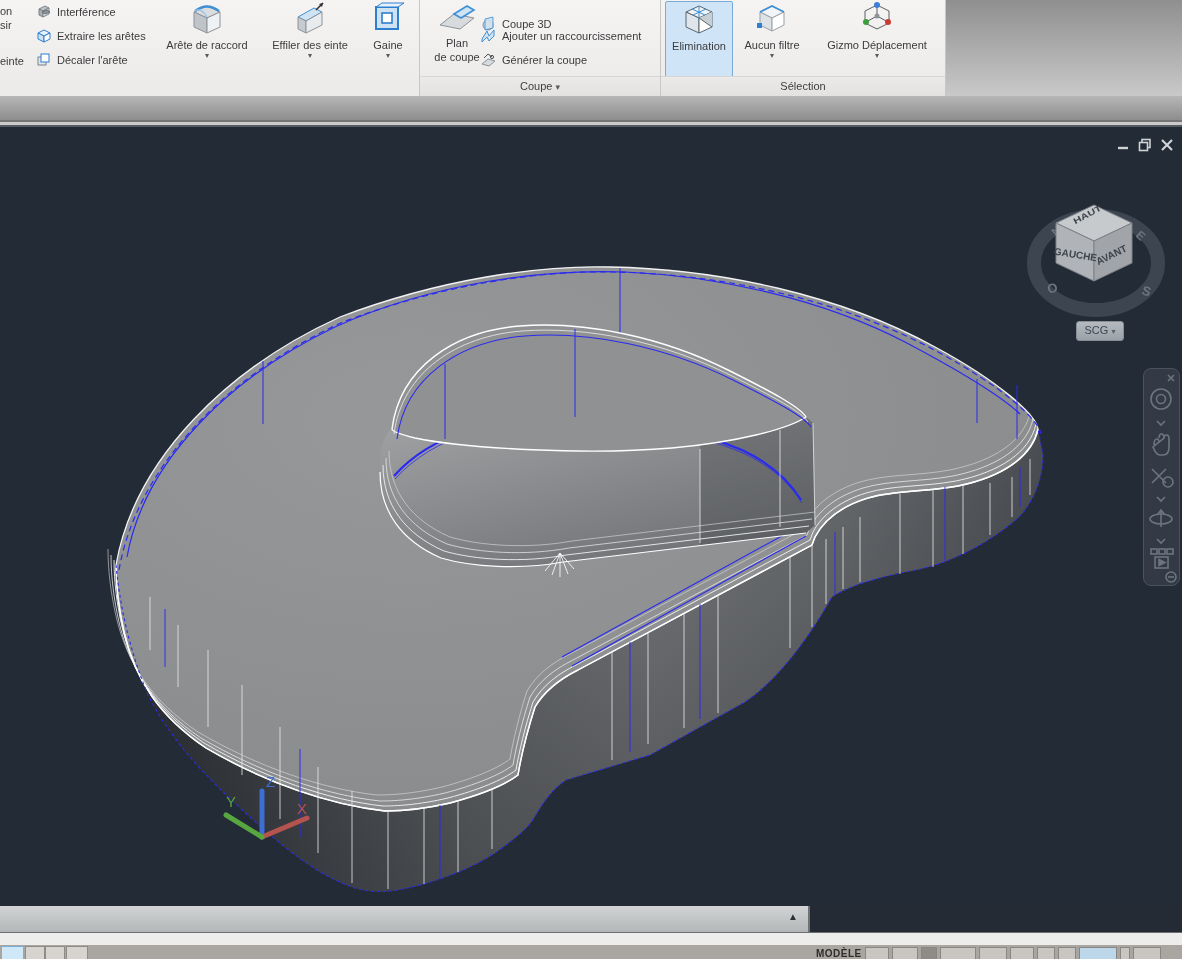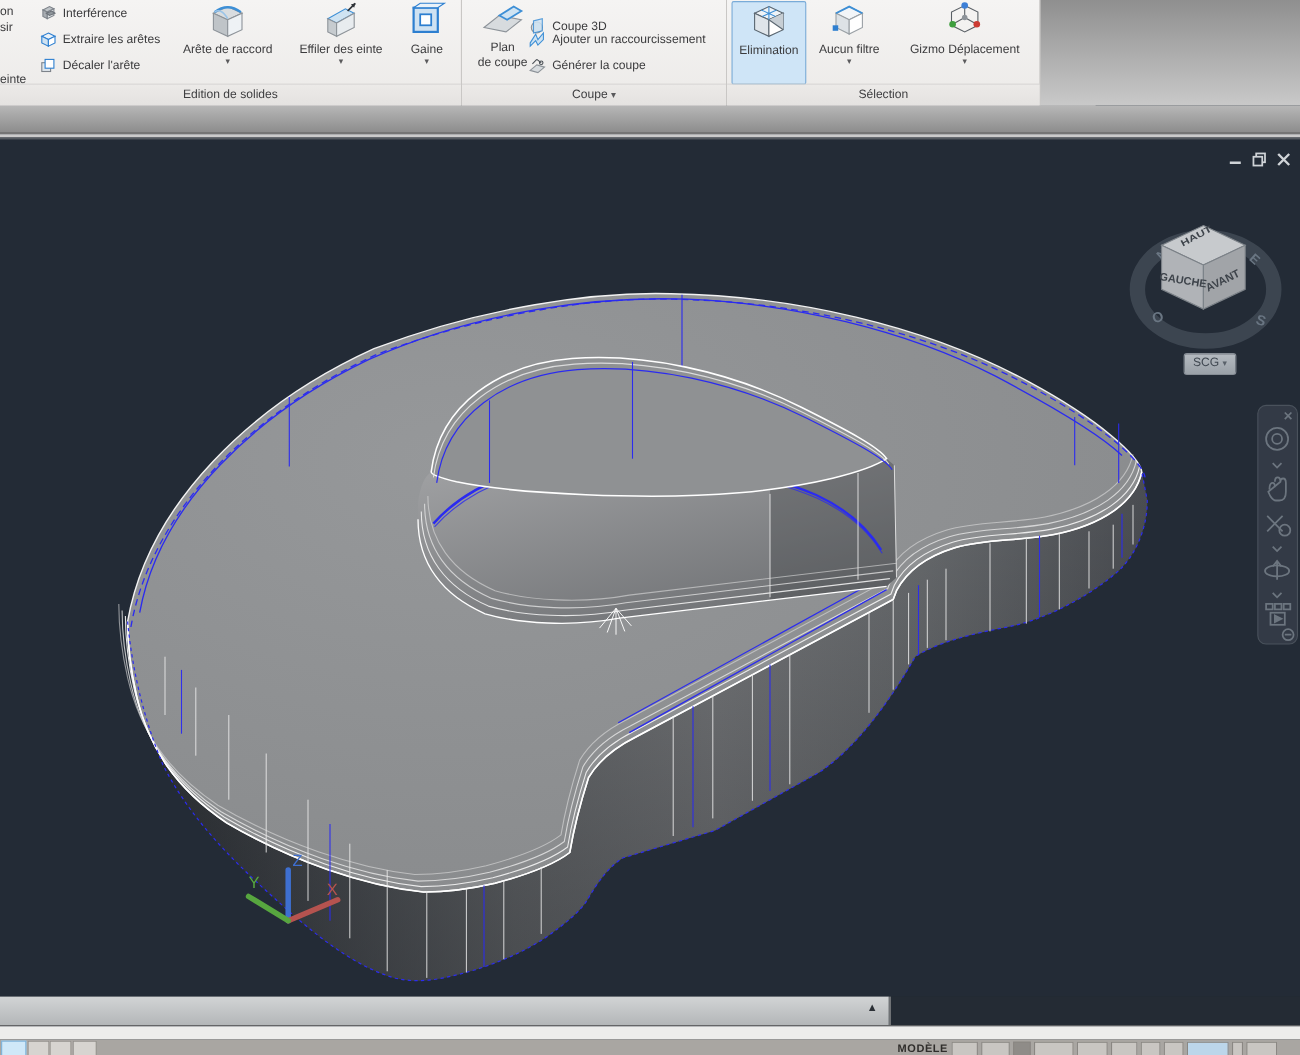--- a/index.html
+++ b/index.html
@@ -61,21 +61,21 @@
 </style>
 </head>
 <body>
 
 <div class="ribbon">
   <div class="ribbon-empty"></div>
 
   <div class="panel" style="left:0;width:419px;">
     <div class="cutlbl" style="top:5px;">on</div>
     <div class="cutlbl" style="top:19px;">sir</div>
-    <div class="cutlbl" style="top:66px;">einte</div>
+    <div class="cutlbl" style="top:55px;">einte</div>
 
     <div class="srow" style="left:36px;top:3px;">
       <svg width="16" height="16">
         <polygon points="3,5 9,2 13,4 7,7" fill="#bfc4c8" stroke="#7d838a"></polygon>
         <polygon points="3,5 7,7 7,13 3,11" fill="#a9aeb3" stroke="#7d838a"></polygon>
         <polygon points="7,7 13,4 13,10 7,13" fill="#dfe3e6" stroke="#7d838a"></polygon>
         <polygon points="6,8 11,6 14,8 9,10" fill="#8f969c" stroke="#6a7077"></polygon>
       </svg>
       <span class="lbl">Interférence</span>
     </div>
@@ -118,23 +118,20 @@
       <span class="bcaret">▾</span>
     </div>
     <div class="bigbtn" style="left:360px;width:56px;">
       <svg width="36" height="36">
         <rect x="6" y="6" width="22" height="22" fill="#cfe2f2" stroke="#2d7fd0" stroke-width="2"></rect>
         <rect x="12" y="12" width="10" height="10" fill="#ffffff" stroke="#2d7fd0" stroke-width="1.6"></rect>
         <polygon points="6,6 12,2 34,2 28,6" fill="#eaf2f9" stroke="#2d7fd0"></polygon>
       </svg>
       <span class="blbl">Gaine</span>
       <span class="bcaret">▾</span>
-    </div>
-    <div class="panel-label">
-      <span>Edition de solides</span>
     </div>
   </div>
 
   <div class="panel" style="left:420px;width:240px;">
     <div class="bigbtn" style="left:6px;width:62px;">
       <svg width="40" height="34">
         <polygon points="3,24 17,13 37,17 23,28" fill="#d7dbde" stroke="#8d9399"></polygon>
         <polygon points="17,13 30,5 37,9 24,17" fill="#cfe3f2" stroke="#3d8fd6" stroke-width="1.6"></polygon>
       </svg>
       <span class="blbl">Plan</span>

